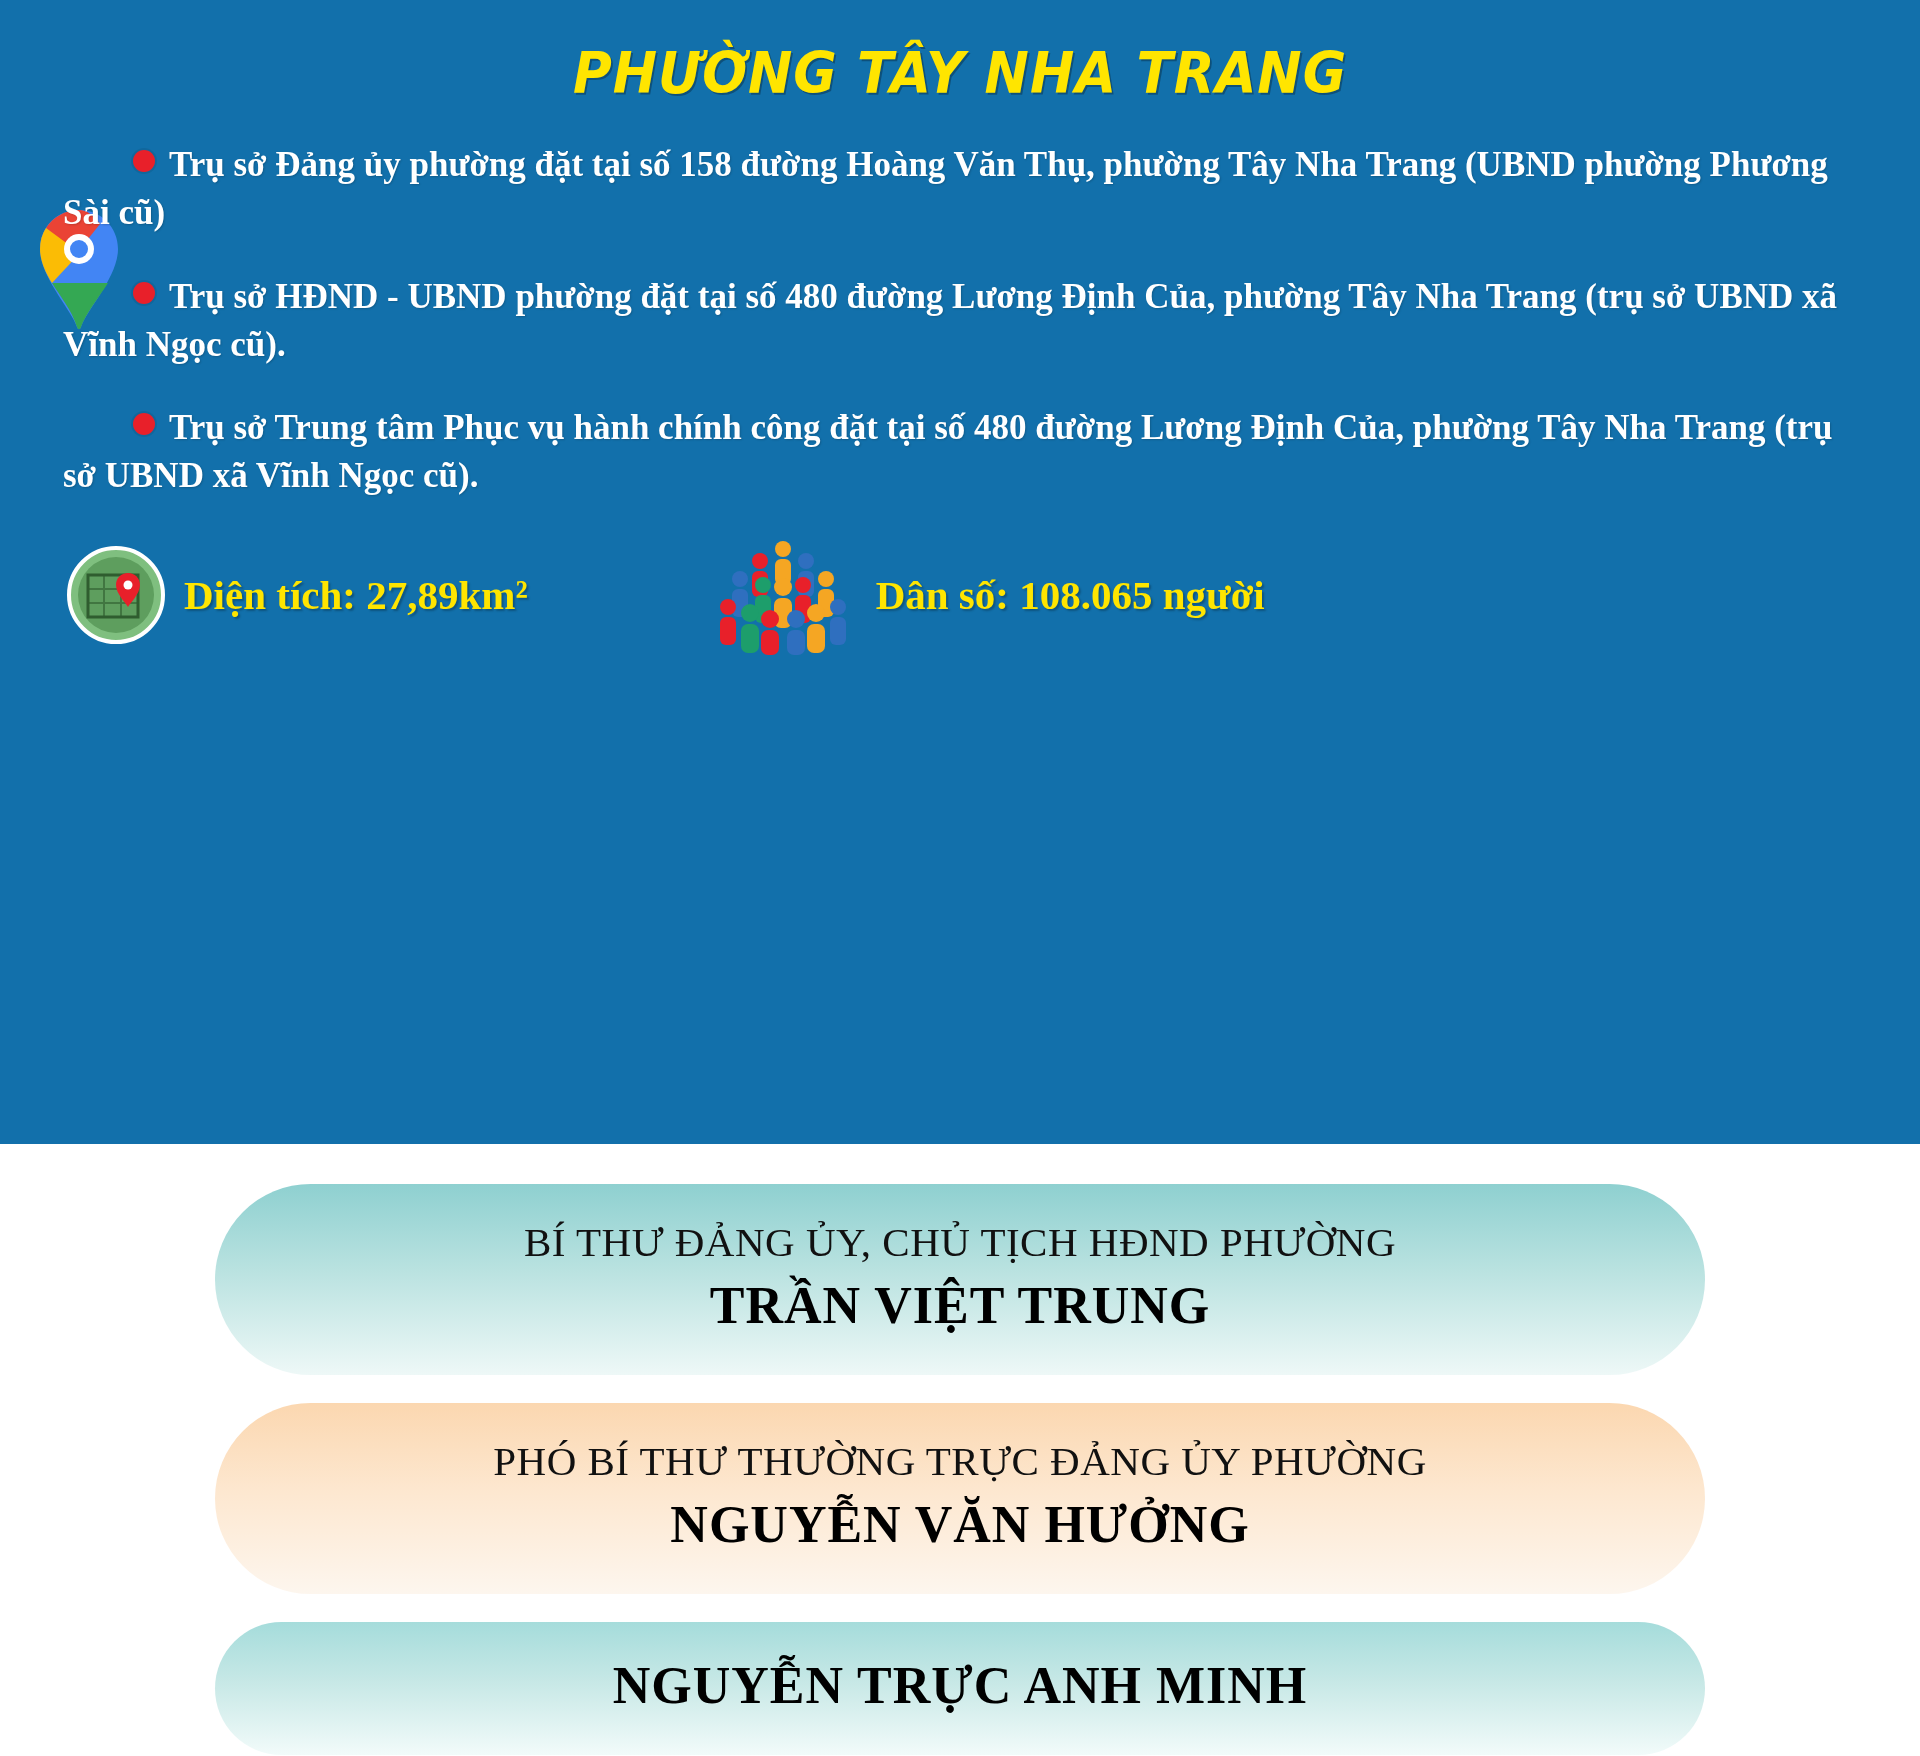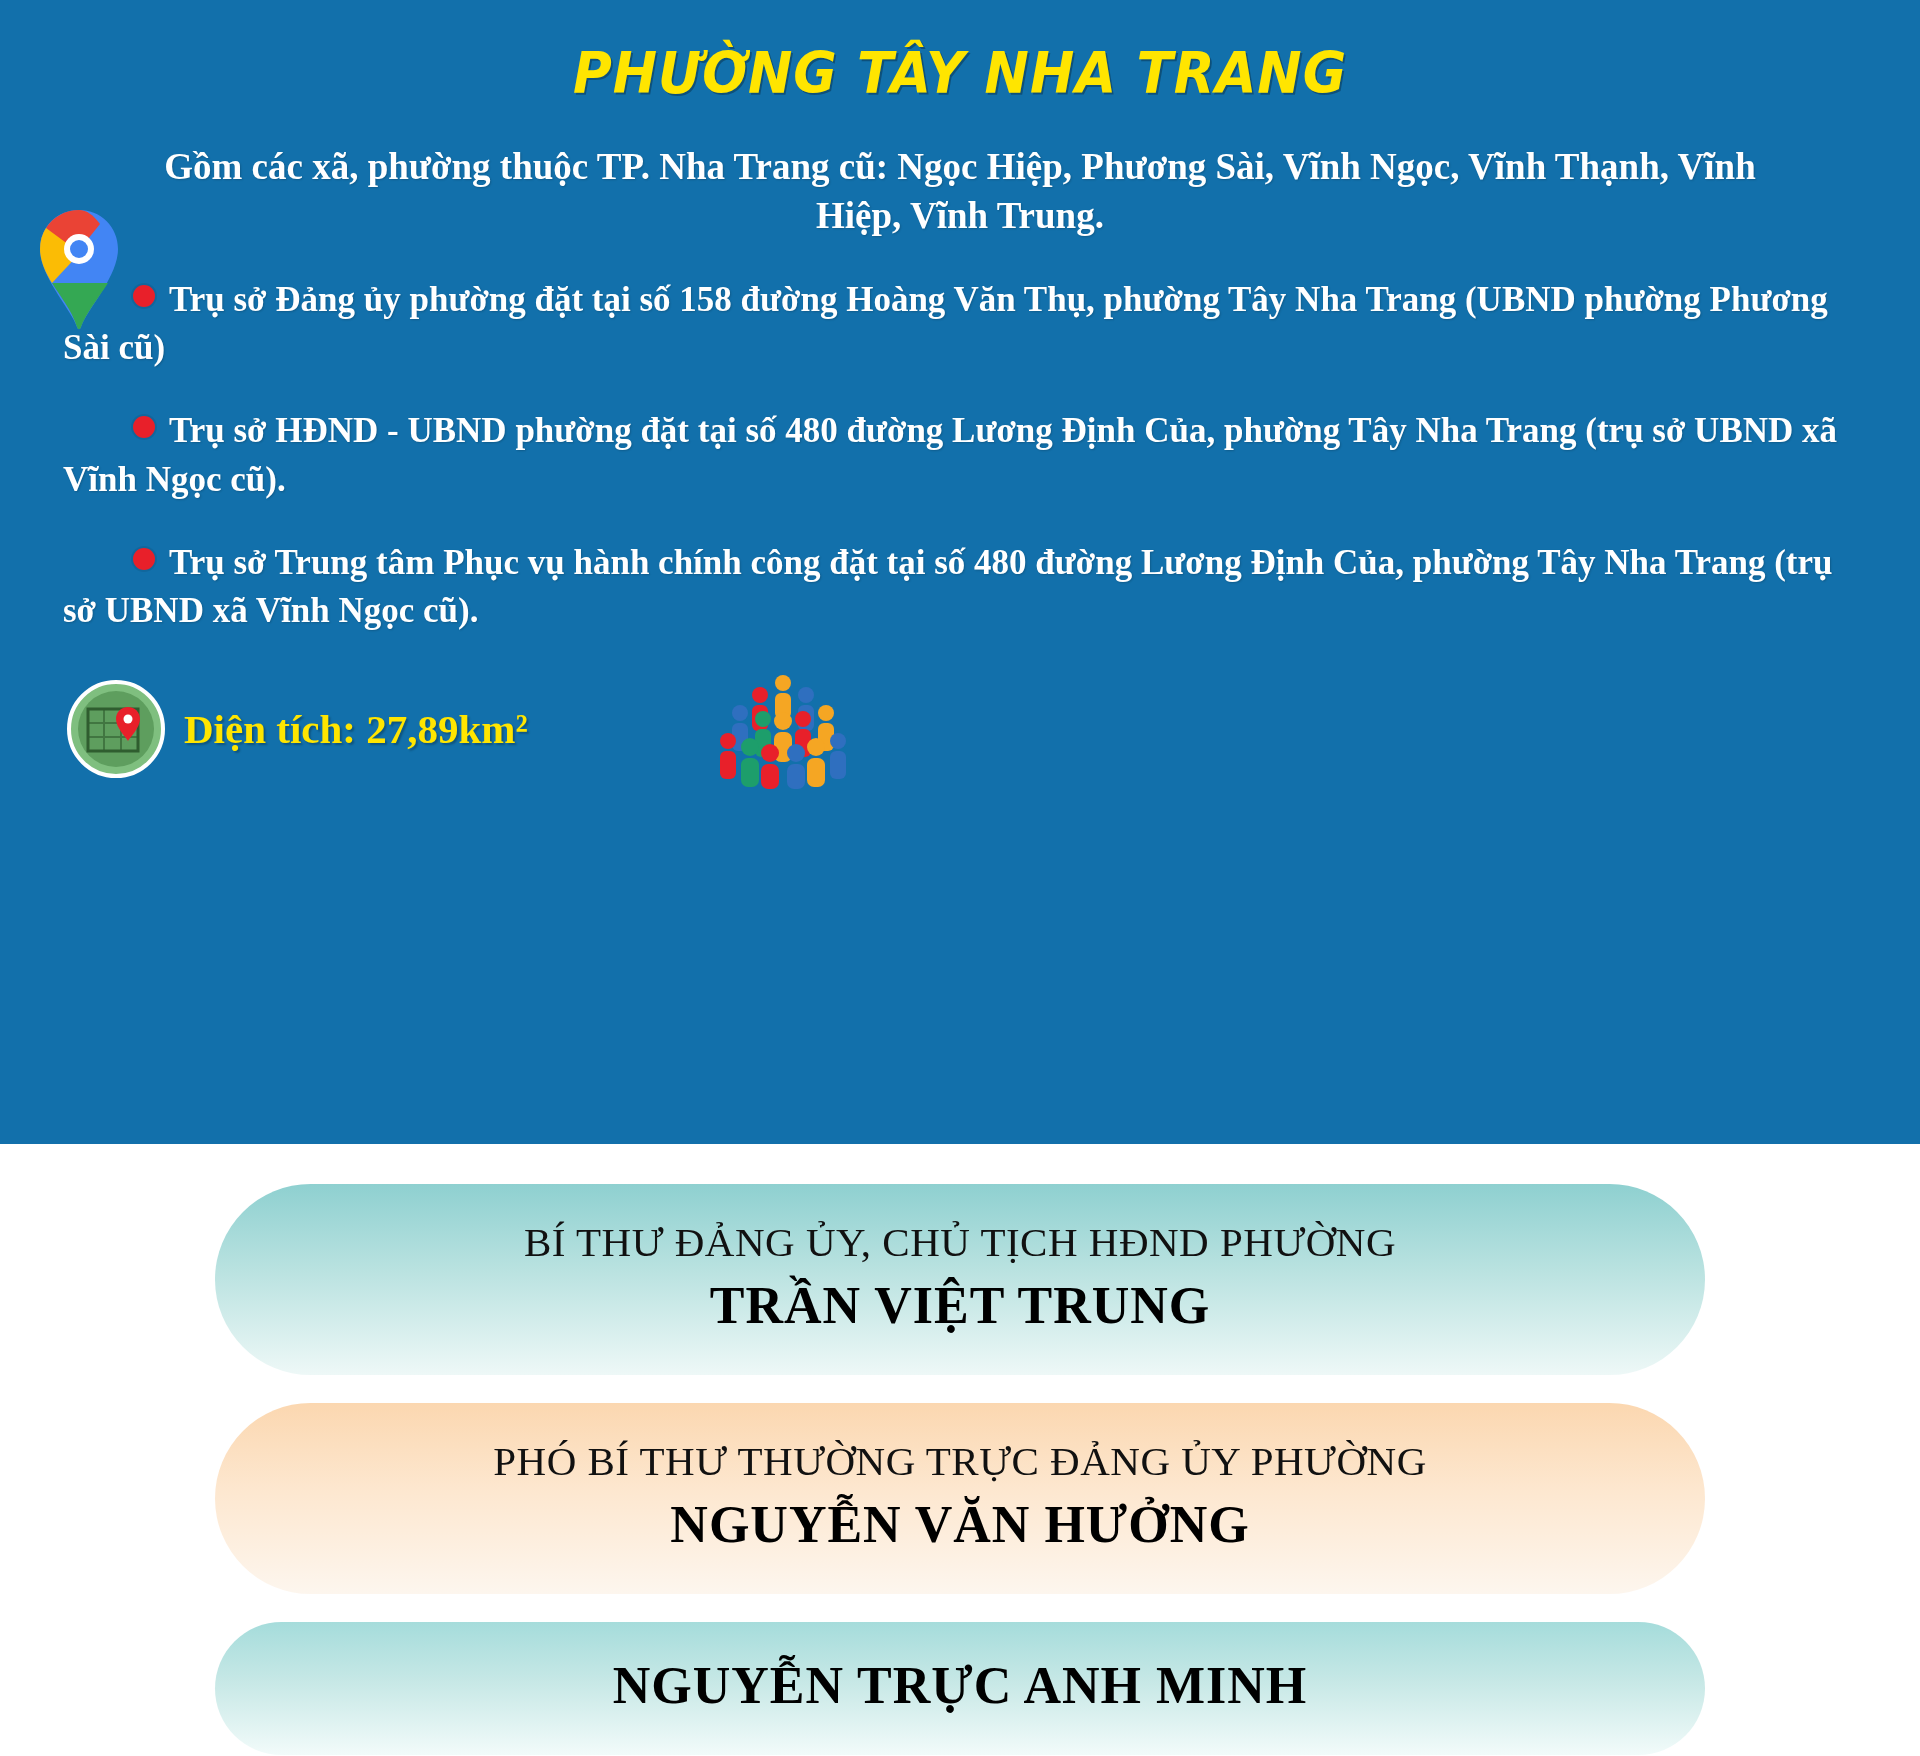--- a/index.html
+++ b/index.html
@@ -146,21 +146,20 @@
 </style>
 </head>
 <body>
 
 <div class="page">
 
   <section class="top-panel">
 
     <h1 class="ward-title">PHƯỜNG TÂY NHA TRANG</h1>
 
-    <p class="includes">Gồm các xã, phường thuộc TP. Nha Trang cũ: Ngọc Hiệp, Phương Sài, Vĩnh Ngọc, Vĩnh Thạnh, Vĩnh Hiệp, Vĩnh Trung.</p>
 
     <span class="map-pin-icon">
       <svg viewBox="0 0 86 120" width="86" height="120" xmlns="http://www.w3.org/2000/svg">
         <path d="M43 0C21 0 4 17 4 39c0 28 31 60 37 78 1 3 3 3 4 0 6-18 37-50 37-78C82 17 65 0 43 0z" fill="#4285f4"></path>
         <path d="M43 0C29 0 17 7 10 18l30 26 24-30C57 5 51 0 43 0z" fill="#ea4335"></path>
         <path d="M10 18C6 24 4 31 4 39c0 11 5 23 12 34l28-30z" fill="#fbbc05"></path>
         <path d="M16 73c8 13 19 26 25 44 1 3 3 3 4 0 4-12 18-30 27-44z" fill="#34a853"></path>
         <circle cx="43" cy="39" r="15" fill="#ffffff"></circle>
         <circle cx="43" cy="39" r="9" fill="#4285f4"></circle>
       </svg>
@@ -250,20 +249,21 @@
                   <circle cx="62" cy="84" r="9"></circle>
                   <rect x="53" y="95" width="18" height="25" rx="7"></rect>
                 </g>
               <g fill="#2f6fbf">
                   <circle cx="88" cy="84" r="9"></circle>
                   <rect x="79" y="95" width="18" height="25" rx="7"></rect>
                 </g>
             </g>
           </svg>
         </span>
+        <span class="stat-label">Dân số: 108.065 người</span>
       </div>
 
     </div>
   </section>
 
   <section class="leaders">
 
     <div class="leader-card teal">
       <div class="leader-role">BÍ THƯ ĐẢNG ỦY, CHỦ TỊCH HĐND PHƯỜNG</div>
       <div class="leader-name">TRẦN VIỆT TRUNG</div>

